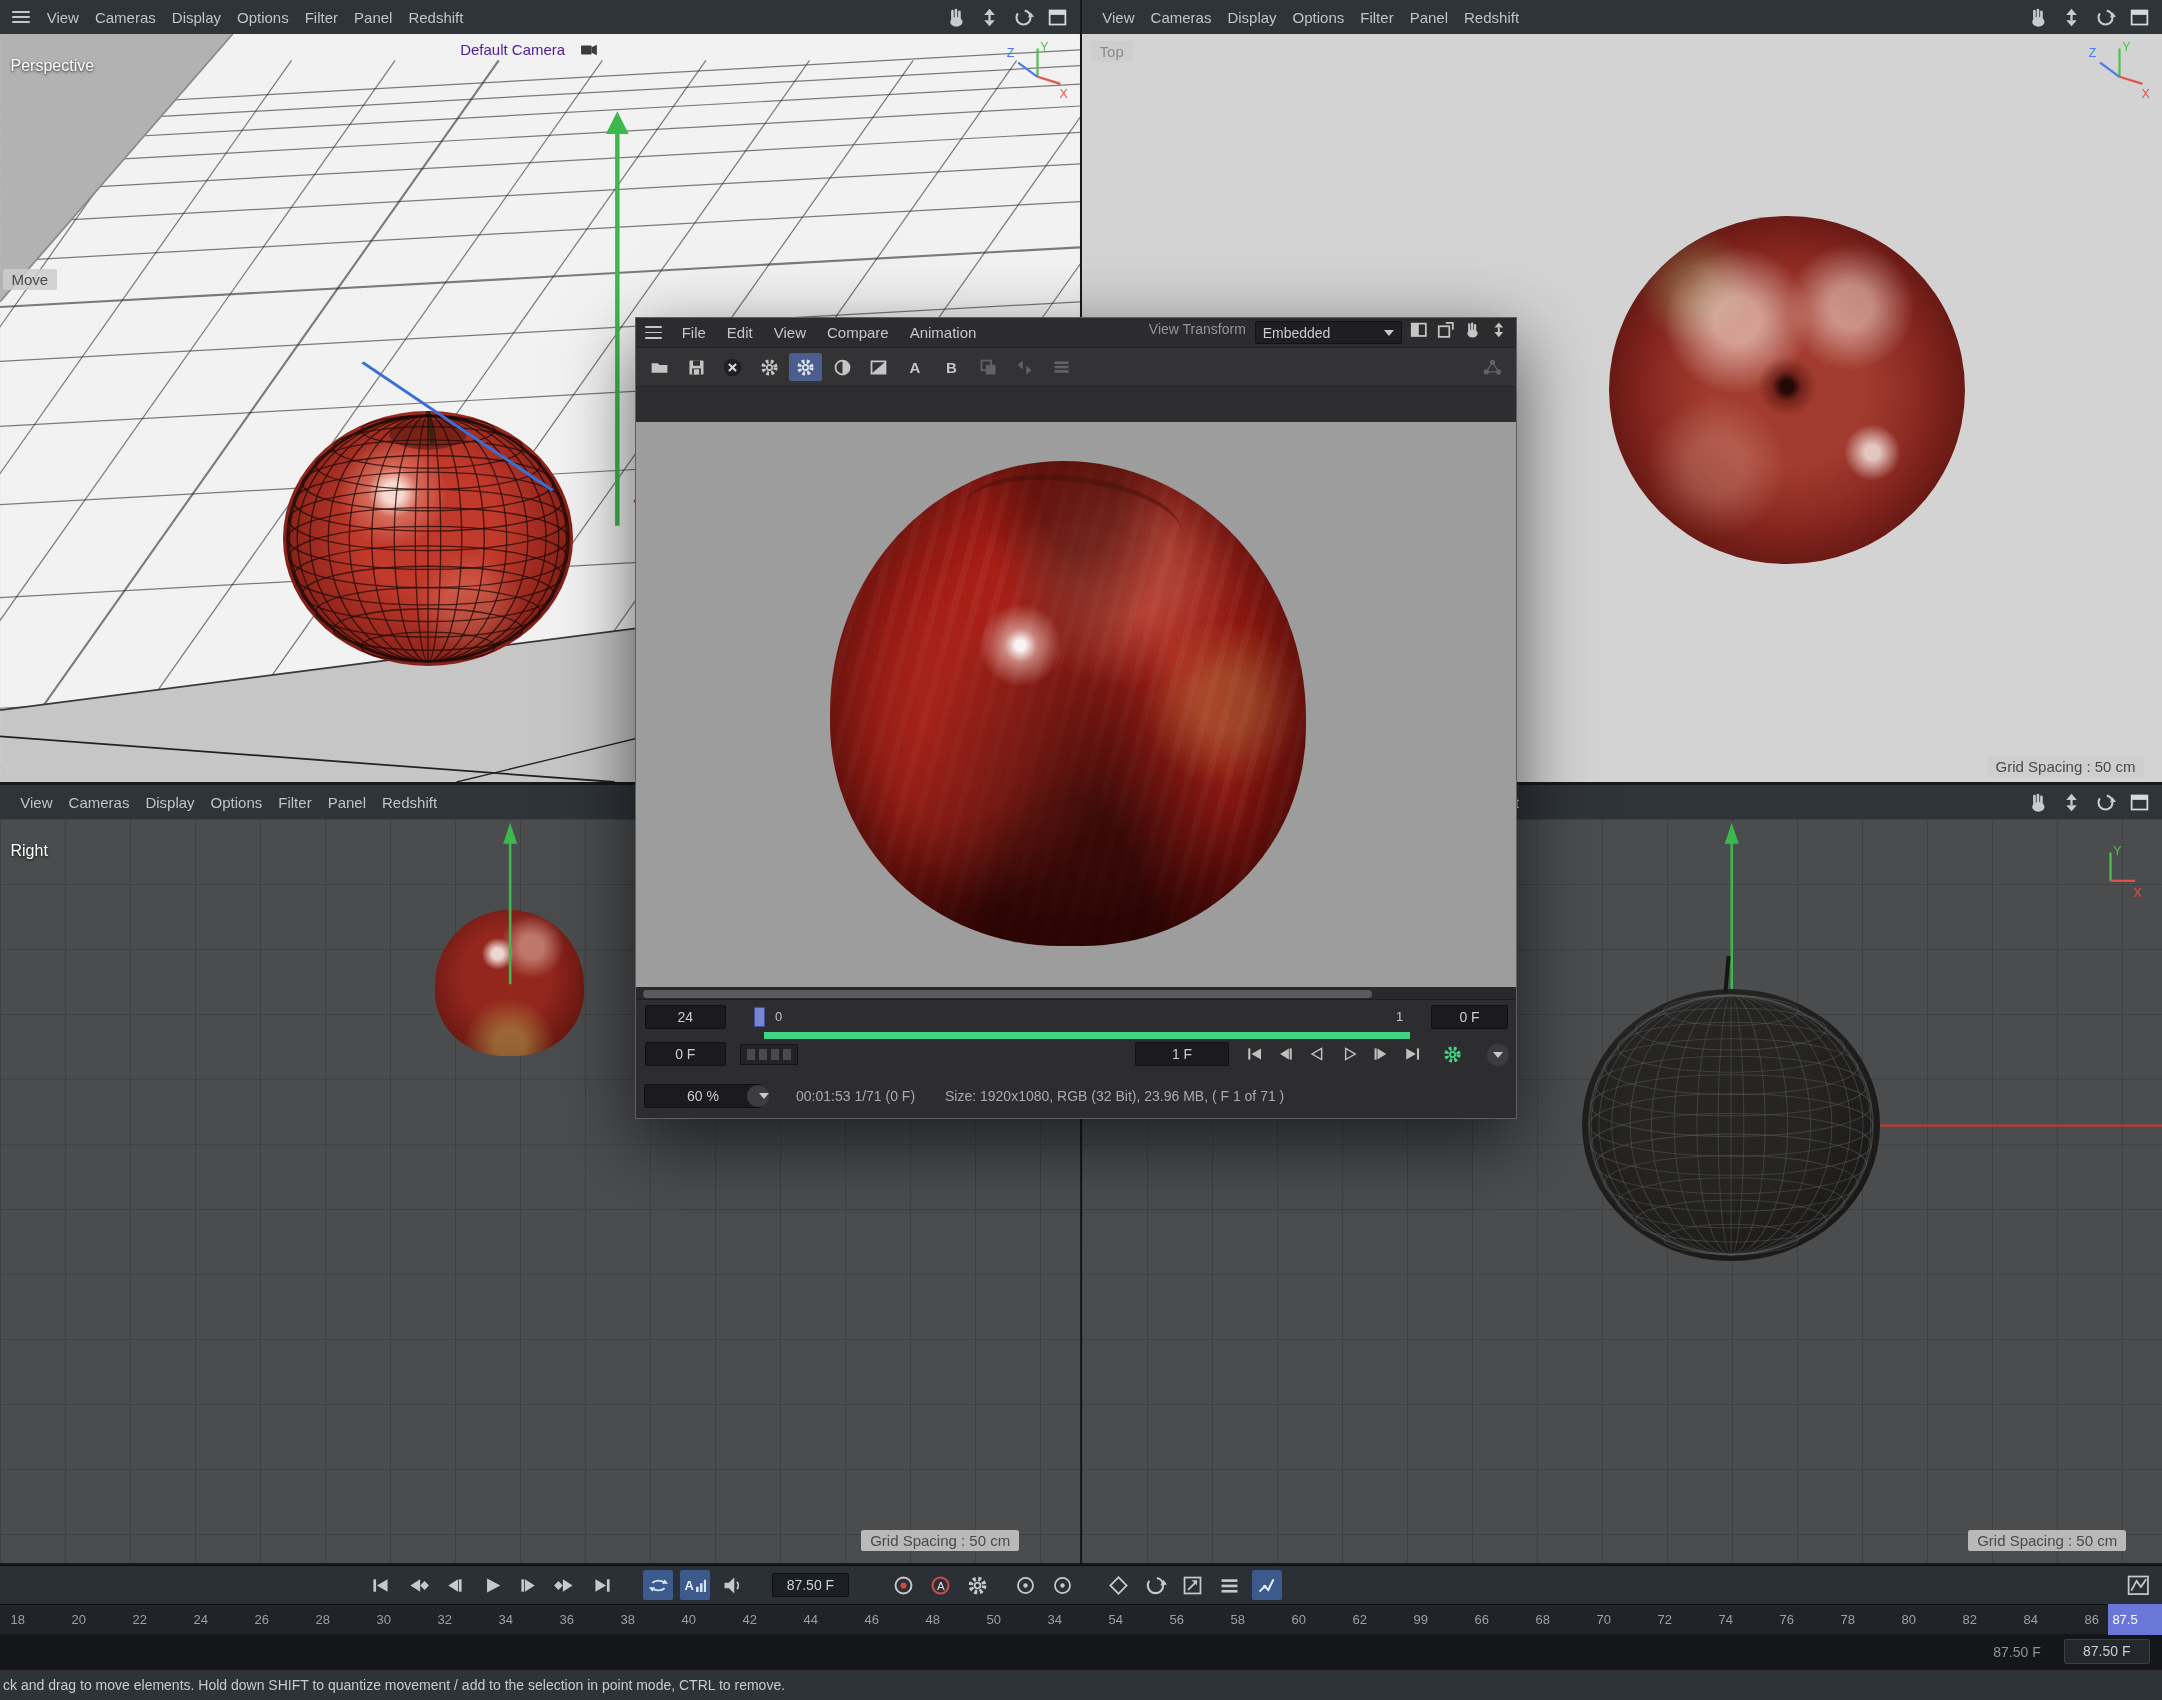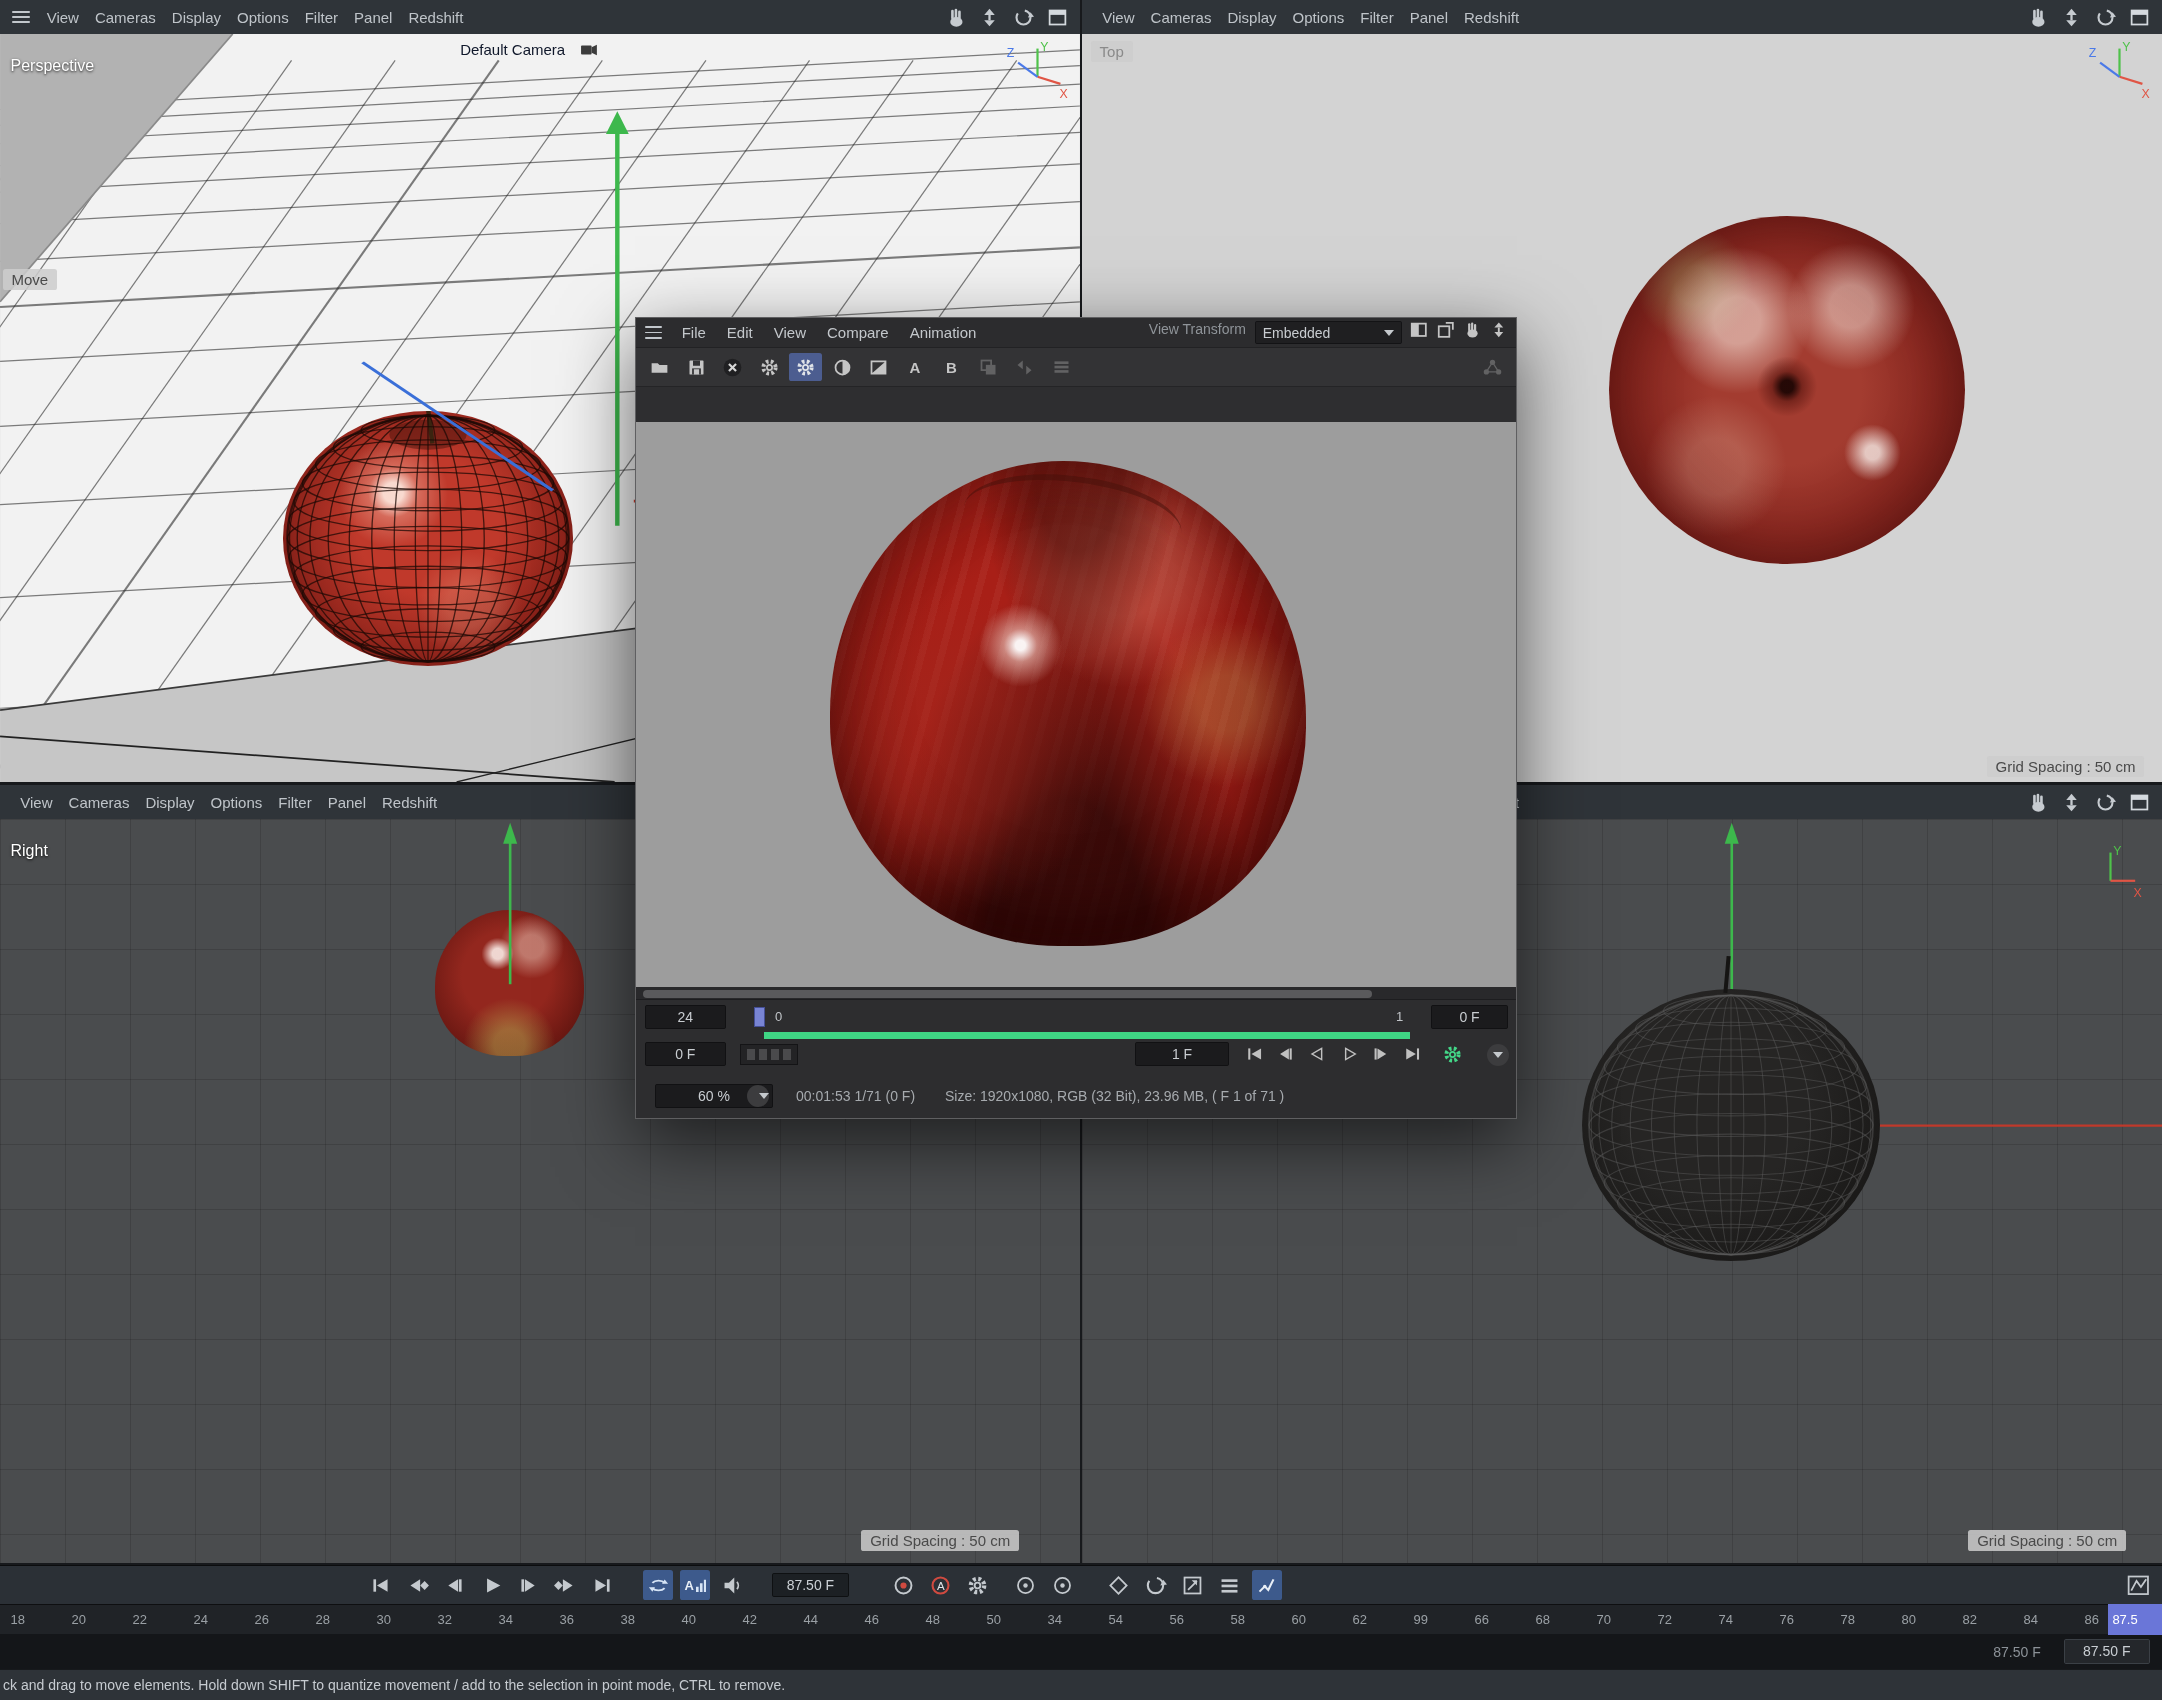--- a/index.html
+++ b/index.html
@@ -65,21 +65,21 @@
 
 .front-apple{position:absolute;left:500px;top:170px;width:298px;height:272px;z-index:2;border-radius:50%;
  background:radial-gradient(ellipse at 45% 40%, #262524 0 40%, #1c1b1a 70%, #121211 100%);}
 .front-apple svg{position:absolute;inset:0;}
 .front-stem{position:absolute;left:643px;top:137px;width:4.4px;height:37px;background:#161514;
  transform:rotate(5deg);z-index:3;}
 .axis-svg{position:absolute;inset:0;z-index:1;}
 .axis-top{z-index:4;}
 
 .cam-label{position:absolute;z-index:6;left:50%;top:7px;transform:translateX(-58%);
- color:#0f172a;font-size:15px;display:flex;gap:15px;align-items:center;}
+ color:#4c1d95;font-size:15px;display:flex;gap:15px;align-items:center;}
 
 
 .pv{position:absolute;left:635px;top:317px;width:882px;height:802px;z-index:50;
  background:#2e2e30;border:0.9px solid #5f5f61;box-shadow:0 23px 70px rgba(0,0,0,.6);}
 .pv-title{height:35px;background:#39393b;border-bottom:0.9px solid #262628;display:flex;
  align-items:center;padding:0 10.5px;gap:8.8px;color:#d0d4d8;font-size:15px;}
 .pv-winbtns{margin-left:auto;display:flex;}
 .pv-winbtns span{width:40px;height:35px;display:flex;align-items:center;justify-content:center;}
 .min-bar{width:12.3px;height:1.8px;background:#c6c6c6;}
 .max-box{width:12.3px;height:10.5px;border:1.8px solid #c6c6c6;}
@@ -675,21 +675,21 @@
       </div>
       <span class="pbtn" style="position:absolute;left:802px;top:42px;">
           <svg width="21" height="21" viewBox="0 0 24 24">
             <circle cx="12" cy="12" r="7" fill="none" stroke="#43d687" stroke-width="4.5" stroke-dasharray="3 2.6"></circle>
             <circle cx="12" cy="12" r="3" fill="none" stroke="#43d687" stroke-width="2"></circle>
           </svg>
         </span>
       <div id="pv-dd2">
           <i class="tri-down"></i>
         </div>
-      <div class="box" style="left:19px;top:84px;width:118px;">60 %</div>
+      <div class="box" style="left:8px;top:84px;width:118px;">60 %</div>
       <div id="pv-zoomdd">
           <i class="tri-down"></i>
         </div>
       <span class="pv-info" style="left:160px;">00:01:53 1/71 (0 F)</span>
       <span class="pv-info" style="left:309px;">Size: 1920x1080, RGB (32 Bit), 23.96 MB,  ( F 1 of 71 )</span>
     </div>
   </div>
 
   <div class="tbar">
     <span class="tbtn" style="margin-left:365px">

